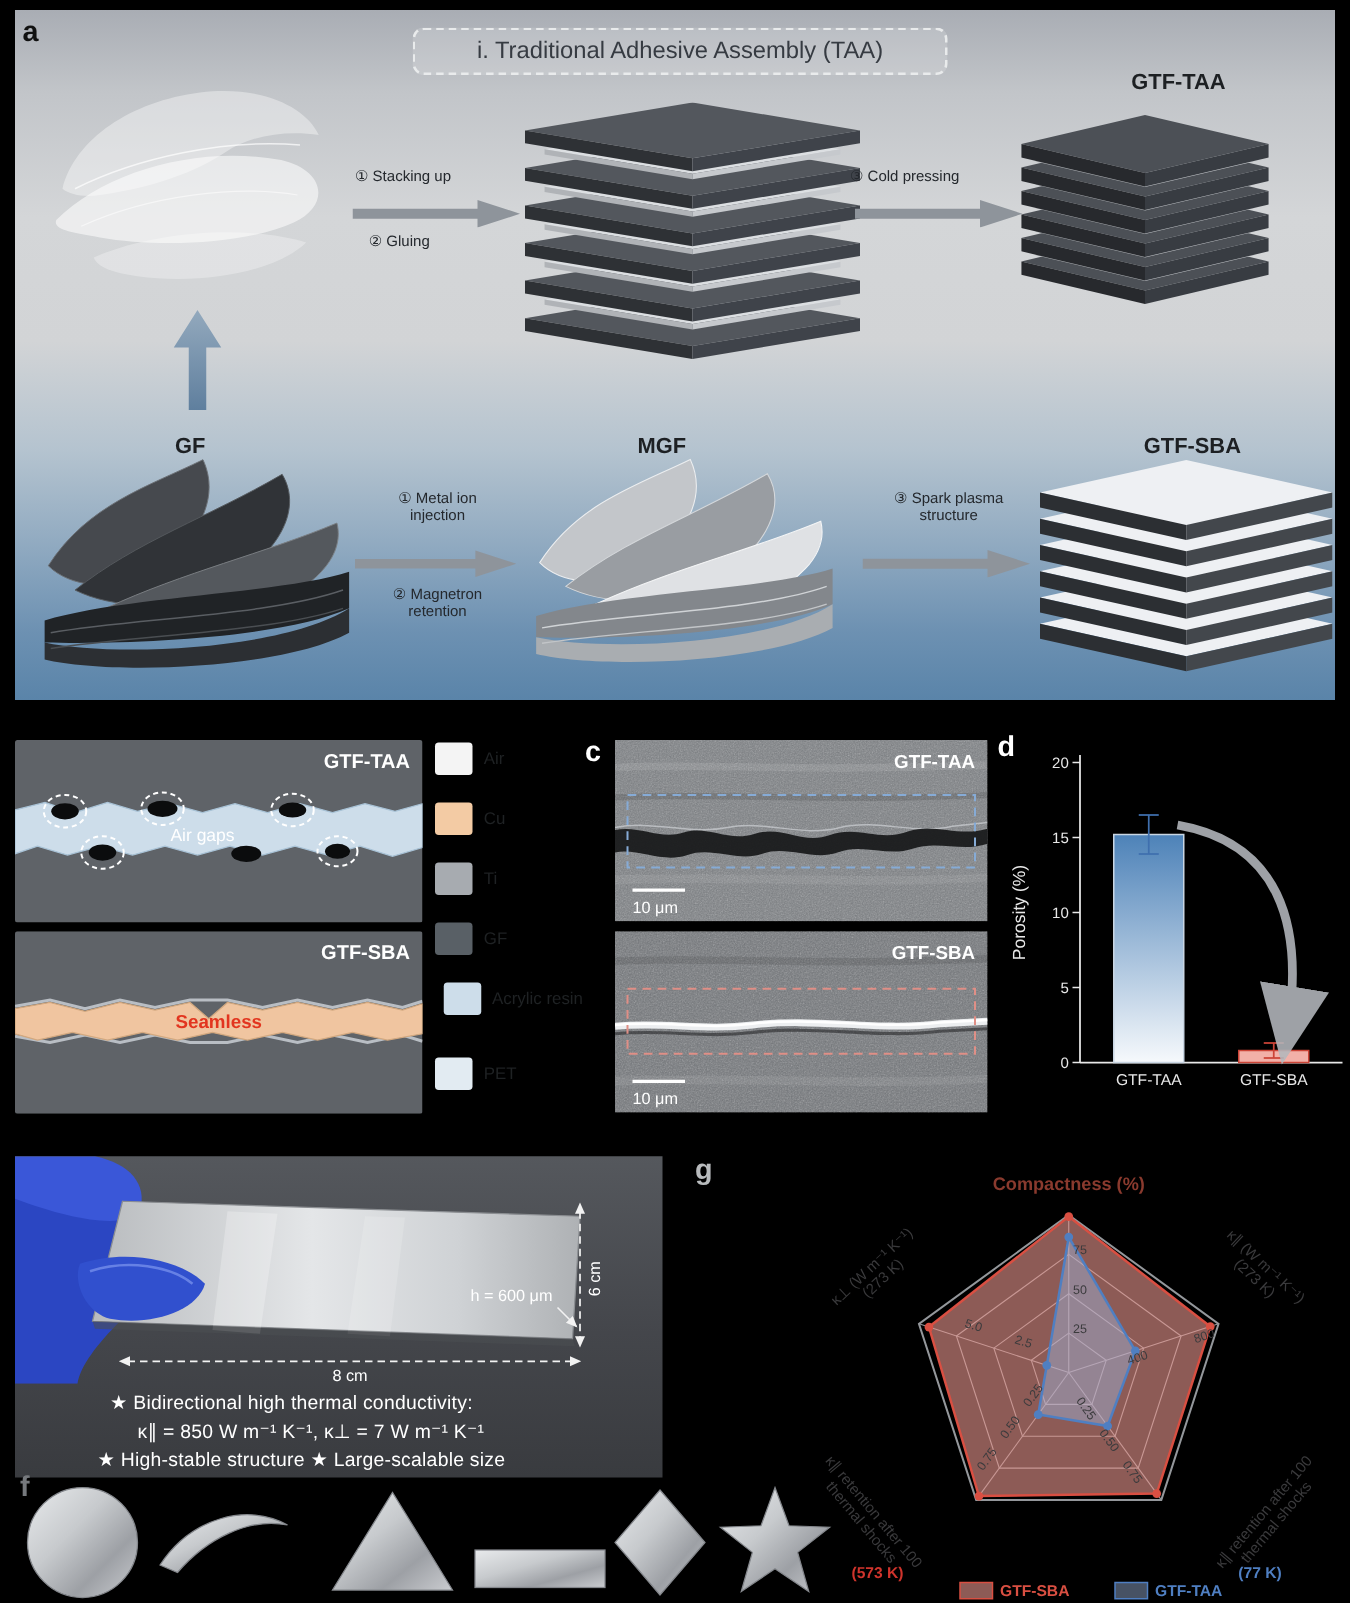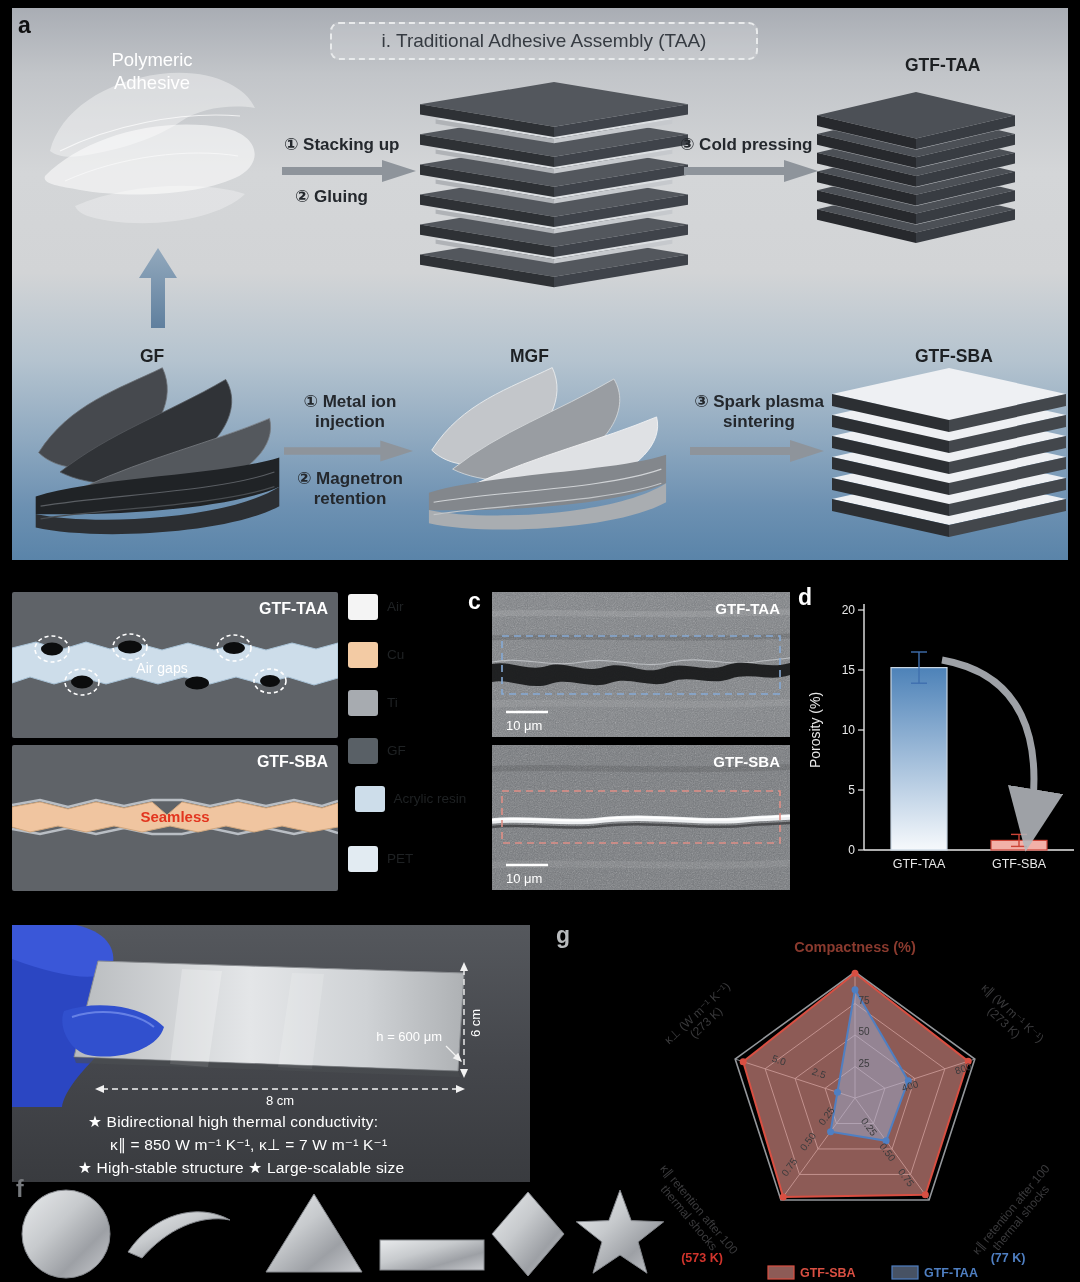--- a/index.html
+++ b/index.html
@@ -5,21 +5,21 @@
   html,body{margin:0;padding:0;background:#000;}
   body{font-family:"Liberation Sans","DejaVu Sans",sans-serif;}
   #canvas{position:relative;width:1080px;height:1282px;background:#000;overflow:hidden;}
   .abs{position:absolute;}
   .plabel{font-size:23px;font-weight:700;}
   .white{color:#fff;}
   .dark{color:#111;}
   .prewrap{white-space:pre-line;}
   .panel-a{background:linear-gradient(180deg,#a9adb4 0%,#c2c5c9 12%,#d4d6d8 30%,#d2d4d6 48%,#b4c3cf 64%,#8fa9c0 78%,#6d91b2 90%,#5a84a9 100%);}
   .dashed-box{display:flex;align-items:center;justify-content:center;border:2px dashed #e9ebec;border-radius:9px;background:rgba(255,255,255,0.16);color:#363b42;font-size:19px;font-weight:400;}
-  .a-step{font-size:17px;color:#24282d;font-weight:700;}
+  .a-step{font-size:12px;color:#24282d;font-weight:400;}
   .a-step.center{text-align:center;}
   .a-product{font-size:17.5px;font-weight:600;color:#1d2023;}
   .adhesive-label{color:#fff;font-size:18.5px;font-weight:500;text-align:center;line-height:1.25;}
   .legend-item{display:flex;align-items:flex-start;gap:9px;justify-content:center;}
   .legend-swatch{width:30px;height:26px;border-radius:3px;flex:0 0 auto;}
   .legend-label{font-size:13.5px;color:#1f2224;line-height:1.15;padding-top:5px;}
   .feature-line{color:#fff;font-size:15.5px;letter-spacing:.2px;}
   .panel-e-bg{background:linear-gradient(180deg,#55585d 0%,#44464b 55%,#393b3f 100%);}
 </style>
 </head>
@@ -30,22 +30,20 @@
   <section class="panel-a abs" style="left:12px;top:8px;width:1056px;height:552px;">
     <div class="plabel dark abs" style="left:6px;top:4px;">a</div>
 
     <svg class="abs" style="left:18px;top:48px;" width="245" height="205" viewBox="0 0 245 205">
       <path d="M20,95 C30,55 75,25 130,18 C180,12 215,30 225,52 C200,48 170,52 150,66 C120,86 80,96 50,100 C38,102 26,100 20,95 Z" fill="rgba(255,255,255,0.38)"></path>
       <path d="M15,120 C55,80 130,60 195,72 C230,80 235,108 205,122 C165,140 95,142 50,134 C28,130 12,128 15,120 Z" fill="rgba(255,255,255,0.55)"></path>
       <path d="M45,150 C95,128 170,124 215,138 C190,162 130,172 80,165 C60,162 48,158 45,150 Z" fill="rgba(255,255,255,0.3)"></path>
       <path d="M30,95 C80,70 150,55 210,60" stroke="rgba(255,255,255,0.7)" stroke-width="1.2" fill="none"></path>
       <path d="M35,125 C90,100 160,92 208,100" stroke="rgba(255,255,255,0.55)" stroke-width="1" fill="none"></path>
     </svg>
-    <div class="adhesive-label prewrap abs" style="left:70px;top:40px;width:140px;">Polymeric
-Adhesive</div>
 
     <svg class="abs" style="left:126px;top:240px;" width="40" height="80" viewBox="0 0 40 80">
       <defs>
           <linearGradient id="upG" x1="0" y1="0" x2="0" y2="1">
         <stop offset="0%" stop-color="#93a9bd"></stop>
             <stop offset="100%" stop-color="#5f7f9e"></stop>
       </linearGradient>
         </defs>
       <path d="M20,0 L39,30 L27,30 L27,80 L13,80 L13,30 L1,30 Z" fill="url(#upG)"></path>
     </svg>
@@ -146,21 +144,21 @@
       <path d="M8,95 C40,45 90,30 135,8 C150,40 130,75 95,98 C60,118 25,112 8,95 Z" fill="#c3c6ca" stroke="#eceef0" stroke-width="0.9"></path>
       <path d="M30,115 C80,75 140,55 200,20 C218,50 195,88 150,112 C110,133 60,130 30,115 Z" fill="#999da2" stroke="#d5d8db" stroke-width="0.9"></path>
       <path d="M55,130 C120,100 185,85 245,60 C252,88 225,115 180,132 C135,148 90,145 55,130 Z" fill="#dfe1e4" stroke="#f4f5f6" stroke-width="0.9"></path>
       <path d="M5,140 C70,120 200,118 255,100 L255,130 C200,155 70,160 5,158 Z" fill="#83878c"></path>
       <path d="M5,158 C60,170 200,165 255,130 L255,150 C200,180 60,185 5,172 Z" fill="#a9adb1"></path>
       <path d="M10,150 C80,138 190,136 250,115" stroke="#d0d3d6" stroke-width="1.2" fill="none"></path>
       <path d="M10,163 C80,152 190,150 250,130" stroke="#c2c5c8" stroke-width="1.2" fill="none"></path>
     </svg>
 
     <div class="a-step center prewrap abs" style="left:672px;top:383px;width:150px;">③ Spark plasma
-sintering</div>
+structure</div>
     <svg class="abs" style="left:678px;top:432px;" width="135" height="22" viewBox="0 0 135 22">
       <path d="M0,7 L100,7 L100,0 L134,11 L100,22 L100,15 L0,15 Z" fill="#8e949b"></path>
     </svg>
 
     <div class="a-product abs" style="left:903px;top:338px;">GTF-SBA</div>
 
     <svg class="abs" style="left:820px;top:360px;" width="234" height="170" viewBox="0 0 240 170" preserveAspectRatio="none">
       <defs>
         <g id="sd3">
           <path d="M0,26 L120,0 L240,26 L120,52 Z" fill="#eef0f3"></path>

